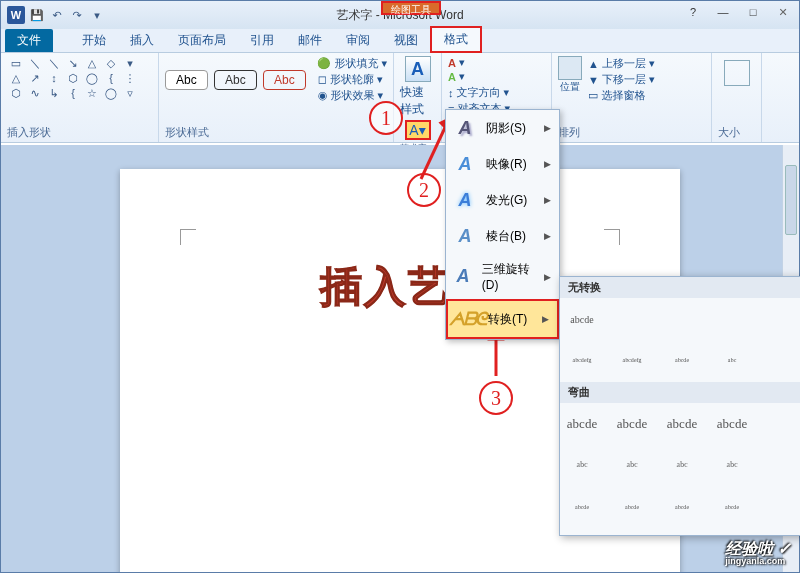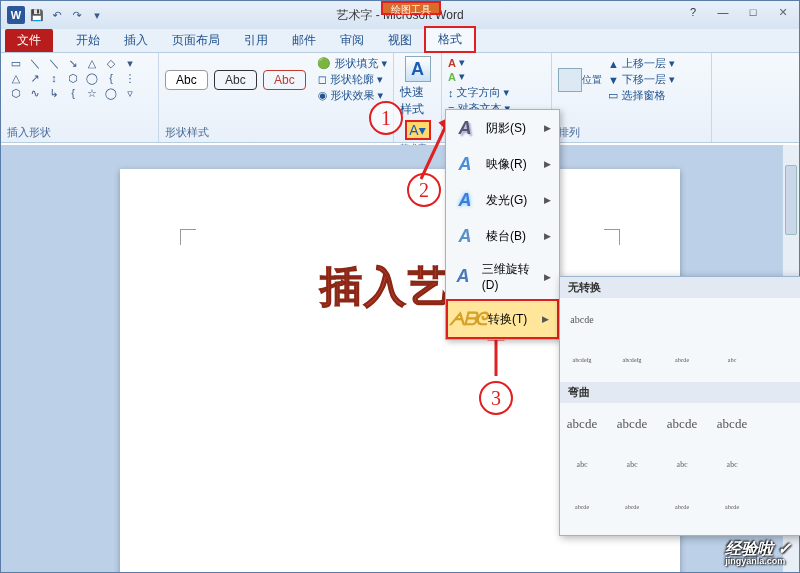--- a/index.html
+++ b/index.html
@@ -9,21 +9,21 @@
 .qat { display:flex; gap:4px; padding-left:6px; align-items:center;}
 .qat .wicon { width:18px; height:18px; background:#2b579a; color:#fff; display:flex;align-items:center;justify-content:center;font-weight:bold;font-size:11px;border-radius:2px;}
 .qat .qbtn { width:16px; height:16px; display:flex;align-items:center;justify-content:center;color:#3a5a85;font-size:11px;}
 .title-center { position:absolute; left:0; right:0; text-align:center; font-size:12px; color:#333; pointer-events:none;}
 .context-tab { position:absolute; left:380px; top:0; background:#d96b2b; color:#fff; font-size:10px; padding:1px 8px; height:14px; line-height:12px; border:2px solid #e02020;}
 .winctrl { position:absolute; right:2px; top:2px; display:flex; gap:2px;}
 .winctrl div { width:28px; height:18px; display:flex;align-items:center;justify-content:center; font-size:11px; color:#333;}
 .winctrl .close { color:#666;}
 .tabs { height:24px; background:#e8f0fa; display:flex; align-items:flex-end; font-size:12px; border-bottom:1px solid #b8cce0; padding-left:4px;}
 .tab { padding:3px 12px; color:#21538f; cursor:pointer;}
-.tab.file { background:#b91c1c; color:#fff; border-radius:2px 2px 0 0; margin-right:11px;}
+.tab.file { background:#0369a1; color:#fff; border-radius:2px 2px 0 0; margin-right:17px;}
 .tab.active { background:#f5f9fd; border:1px solid #b8cce0; border-bottom:none; position:relative; top:1px;}
 .tab.format { border:2px solid #e02020;font-family:Liberation Serif, serif; }
 .ribbon { height:90px; background:linear-gradient(#f5f9fd,#e8f0fa); display:flex; font-size:11px; border-bottom:1px solid #b8cce0;}
 .group { border-right:1px solid #c8d8ea; padding:3px 6px 0 6px; display:flex; flex-direction:column; position:relative;}
 .group-label { text-align:left; font-size:11px; color:#4a6a95; padding:2px 0; margin-top:auto;}
 .shapes-grid { display:grid; grid-template-columns:repeat(7,18px); gap:1px;}
 .shapes-grid span { width:18px; height:14px; display:flex;align-items:center;justify-content:center; color:#3a5a85; font-size:11px;}
 .style-row { display:flex; gap:6px; align-items:center;}
 .abc-box { width:44px; height:20px; border:1px solid #999; border-radius:4px; display:flex;align-items:center;justify-content:center; font-size:12px;}
 .abc1{background:#fff;color:#000;}
@@ -153,32 +153,36 @@
         <span><b style="color:#6b4">A</b>▾</span>
       </div>
       <div class="vlist" style="margin-left:0;margin-top:2px">
         <span>↕ <span>文字方向</span> ▾</span>
         <span>≡ <span>对齐文本</span> ▾</span>
         <span>⬒ <span>创建链接</span></span>
       </div>
     </div>
     <div class="group" style="width:160px">
       <div style="display:flex;gap:4px">
-        <div style="display:flex;align-items:center;font-size:10px;color:#21538f">
+        <div style="display:flex;flex-direction:column;align-items:center;font-size:10px;color:#21538f">
           <div style="width:24px;height:24px;background:#dce8f3;border:1px solid #8ab"></div>
           <span>位置</span>
         </div>
         <div class="vlist" style="margin-left:2px">
           <span>▲ <span>上移一层</span> ▾</span>
           <span>▼ <span>下移一层</span> ▾</span>
           <span>▭ <span>选择窗格</span></span>
         </div>
       </div>
       <div class="group-label">排列</div>
     </div>
+    <div class="group" style="width:50px">
+      <div style="width:26px;height:26px;border:1px solid #8ab;margin:4px auto"></div>
+      <div class="group-label">大小</div>
+    </div>
   </div>
 
   <div class="ruler-h-wrap"></div>
   <div class="ruler-v"></div>
 
   <div class="doc-area">
     <div class="page">
       <div class="corner tl"></div>
       <div class="corner tr"></div>
       <div class="wordart-text">插入艺术</div>

